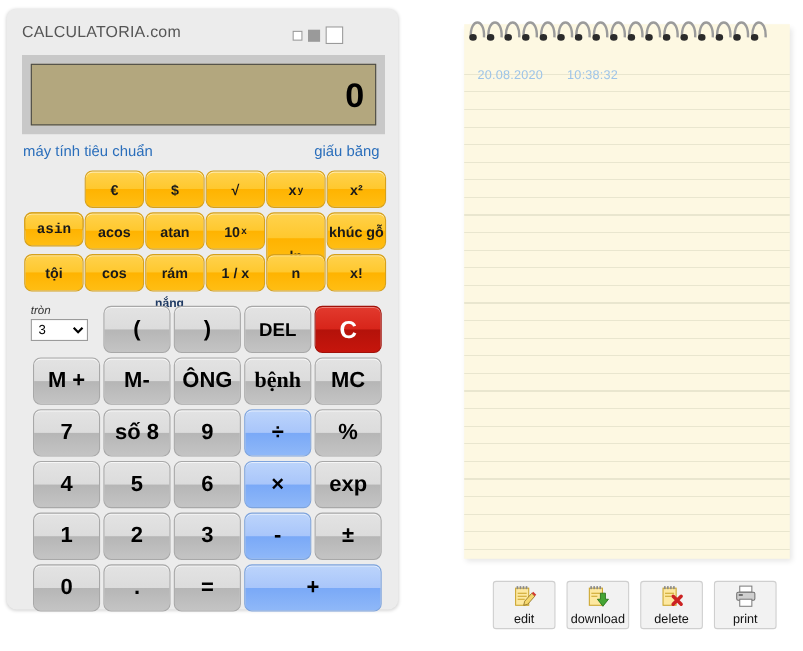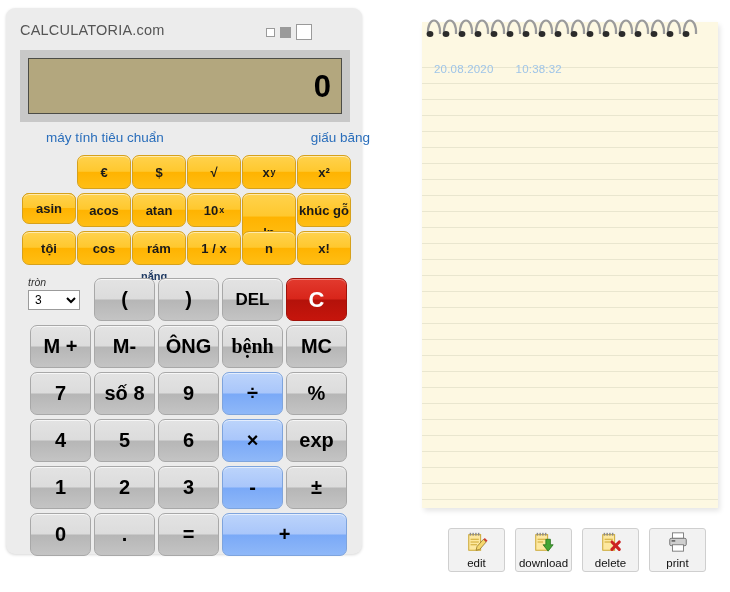--- a/index.html
+++ b/index.html
@@ -53,21 +53,21 @@
     padding-right: 10px;
   }
   .display-value {
     font-size: 31px; font-weight: bold; color: #000;
     font-family: "Liberation Sans", sans-serif;
     line-height: 1;
   }
 
   
   .link-row {
-    position: absolute; left: 32px; top: 122px; width: 332px; height: 20px;
+    position: absolute; left: 7px; top: 122px; width: 332px; height: 20px;
   }
   .link {
     font-size: 13.5px; color: #2a6ebb; cursor: pointer; white-space: nowrap;
   }
   .link-left { position: absolute; left: 8px; top: 0; }
   .link-right { position: absolute; right: 0px; top: 0; }
 
   
   .key {
     position: absolute;
@@ -214,21 +214,21 @@
       <span>√</span>
     </div>
     <div class="key key-yellow" style="left:236px;top:147px;width:54px;height:34px;">
       <span>x</span>
         <span class="sup">y</span>
     </div>
     <div class="key key-yellow" style="left:291px;top:147px;width:54px;height:34px;">
       <span>x²</span>
     </div>
 
-    <div class="key key-yellow" style="left:16px;top:185px;width:54px;height:31px;">
+    <div class="key key-yellow" style="left:16px;top:185px;width:54px;height:31px;font-family:Liberation Mono, monospace;">
       <span>asin</span>
     </div>
     <div class="key key-yellow" style="left:71px;top:185px;width:54px;height:34px;">
       <span>acos</span>
     </div>
     <div class="key key-yellow" style="left:126px;top:185px;width:54px;height:34px;">
       <span>atan</span>
     </div>
     <div class="key key-yellow" style="left:181px;top:185px;width:54px;height:34px;">
       <span>10</span>

